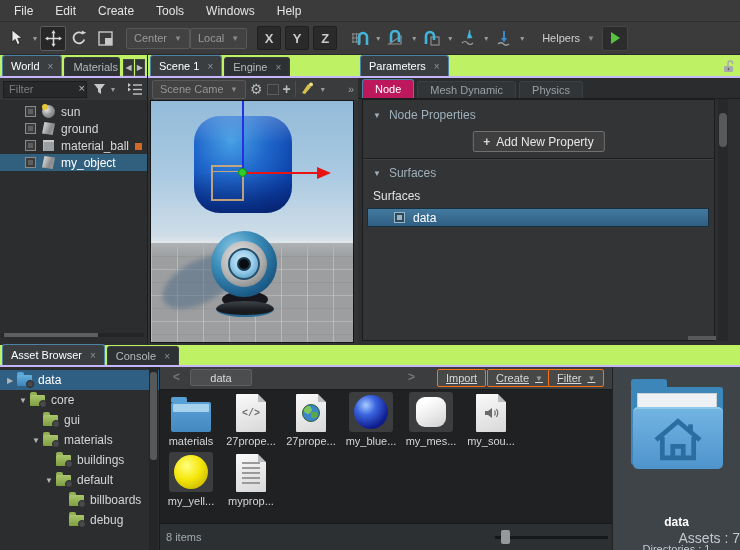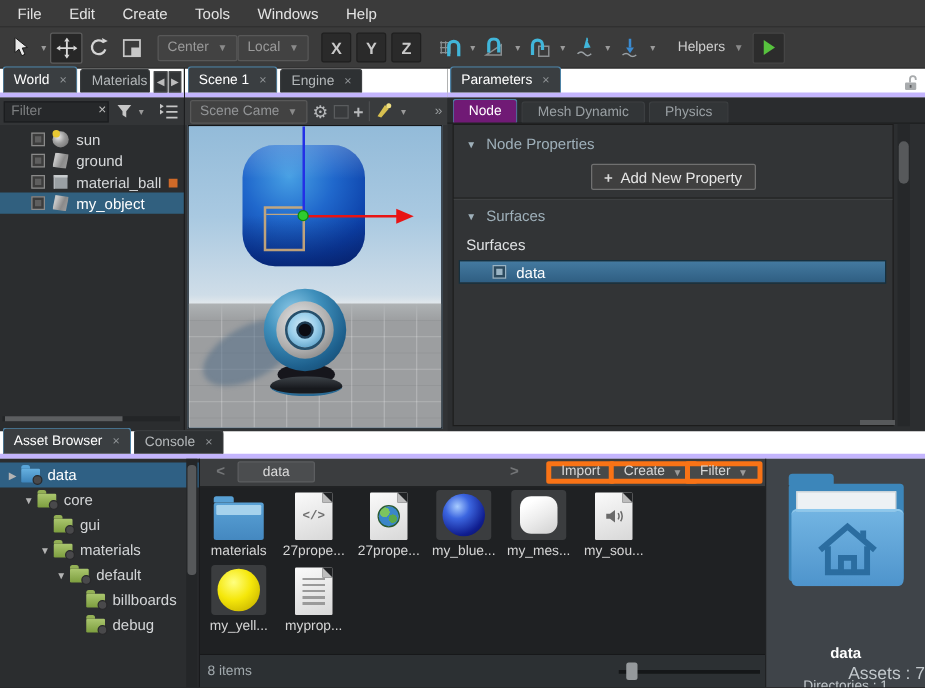--- a/index.html
+++ b/index.html
@@ -23,22 +23,22 @@
   .dd{height:19px;background:#424242;border:1px solid #585858;border-radius:2px;color:#9a9a9a;
       font-size:11px;display:flex;align-items:center;gap:7px;padding:0 7px;flex:none;}
   .dd .ddc{color:#8a8a8a;font-size:8px;}
   .dd.plain{background:none;border:none;color:#cfcfcf;}
   .axis-btn{width:24px;height:24px;background:#2a2a2a;border:1px solid #1f1f1f;color:#c9c9c9;
             font-size:13px;font-weight:bold;display:flex;align-items:center;justify-content:center;
             border-radius:2px;margin:0 2px;flex:none;box-sizing:border-box;}
   .play-tri{width:0;height:0;border-left:9px solid #57c23e;border-top:6px solid transparent;border-bottom:6px solid transparent;}
 
   
-  .tabbar{background:#ffffff;display:flex;align-items:flex-end;padding:2px 2px 0 2px;box-sizing:border-box;
-          border-bottom:4px solid #c4b5fd;}
+  .tabbar{background:#bef264;display:flex;align-items:flex-end;padding:2px 2px 0 2px;box-sizing:border-box;
+          border-bottom:2px solid #c4b5fd;}
   .tab{height:19px;display:flex;align-items:center;gap:8px;padding:0 8px;font-size:11px;color:#b4b8ba;
        background:#2e3133;border:1px solid #3a3d3f;border-bottom:none;border-radius:3px 3px 0 0;
        margin-right:2px;box-sizing:border-box;white-space:nowrap;overflow:hidden;flex:none;}
   .tab.active{background:#3a3e41;border-color:#4d82a5;color:#fff;height:21px;}
   .tx{color:#8f9396;font-size:10px;}
   .tabscroll{width:13px;height:17px;background:#333537;border:1px solid #424446;color:#bcbcbc;font-size:8px;
              display:flex;align-items:center;justify-content:center;margin-left:1px;box-sizing:border-box;}
 
   
   .world-panel{position:absolute;left:0;top:55px;width:148px;height:290px;background:#2b2d2f;border-right:1px solid #1c1d1f;box-sizing:border-box;}
@@ -109,21 +109,21 @@
   .stand2{position:absolute;left:65px;top:200px;width:58px;height:16px;border-radius:50%;
           background:linear-gradient(180deg,#3d4349 0%,#17191d 70%);border-bottom:2px solid #2a6a94;box-sizing:border-box;}
 
   
   .params-panel{position:absolute;left:358px;top:55px;width:382px;height:290px;background:#2c2e30;}
   .pp-tabs{position:absolute;left:0;top:0;width:100%;height:23px;}
   .pp-lock{position:absolute;right:6px;top:4px;}
   .pp-subtabs{position:absolute;left:0;top:23px;width:100%;height:21px;background:#2a2c2e;display:flex;align-items:flex-end;padding:2px 0 0 4px;box-sizing:border-box;border-bottom:1px solid #1d1e1f;}
   .subtab{height:17px;display:flex;align-items:center;padding:0 12px;font-size:11px;color:#9aa0a4;
           background:#323537;border:1px solid #3c3f41;border-bottom:none;border-radius:3px 3px 0 0;margin-right:3px;box-sizing:border-box;}
-  .subtab.active{background:#701a75;border-color:#4d82a5;color:#fff;height:19px;}
+  .subtab.active{background:#be185d;border-color:#4d82a5;color:#fff;height:19px;}
   .pp-content{position:absolute;left:4px;top:44px;width:353px;height:242px;background:#323436;border:1px solid #1c1c1c;box-sizing:border-box;}
   .sec-head{position:absolute;left:0;width:100%;height:22px;display:flex;align-items:center;gap:8px;padding-left:10px;
             box-sizing:border-box;color:#9fb0ba;font-size:12px;}
   .sec-arrow{font-size:8px;color:#9fb0ba;}
   .add-btn{position:absolute;left:50%;transform:translateX(-50%);top:31px;height:21px;background:#3f3f3f;
            border:1px solid #707070;border-radius:2px;color:#e6e6e6;font-size:12px;display:flex;align-items:center;
            gap:6px;padding:0 10px;box-sizing:border-box;white-space:nowrap;}
   .plus-sq{color:#d8d8d8;font-weight:bold;font-size:12px;}
   .sec-div{position:absolute;left:0;top:58px;width:100%;height:0;border-top:1px solid #1f1f1f;border-bottom:1px solid #3e4042;}
   .surf-label{position:absolute;left:10px;top:89px;font-size:12px;color:#e0e2e4;}
@@ -147,22 +147,22 @@
   .folder.blue{background:linear-gradient(180deg,#66b0e0,#3d84ba);}
   .folder.blue::before{content:"";position:absolute;top:-3px;left:0;width:7px;height:3px;border-radius:2px 2px 0 0;background:#58a4d8;}
   .folder::after{content:"";position:absolute;right:-2px;bottom:-2px;width:6px;height:6px;border-radius:50%;background:#49494b;border:1px solid #29292b;}
   .ab-tree-scroll{position:absolute;left:149px;top:22px;width:9px;height:183px;background:#242628;}
   .ab-tree-scroll .thumb{position:absolute;left:1px;top:5px;width:7px;height:88px;background:#56585a;border-radius:3px;}
 
   .ab-nav{position:absolute;left:160px;top:22px;width:452px;height:23px;background:#3b3d3f;border-bottom:1px solid #1a1b1d;box-sizing:border-box;}
   .nav-ar{position:absolute;top:3px;color:#737577;font-size:12px;font-weight:bold;}
   .crumb{position:absolute;left:30px;top:2px;width:62px;height:17px;background:#4b4d4f;border:1px solid #5c5e60;
          border-radius:2px;color:#dcdcdc;font-size:11px;display:flex;align-items:center;justify-content:center;box-sizing:border-box;}
-  .nav-btn{position:absolute;top:2px;height:18px;background:#474949;border:4px solid #f97316;border-radius:2px;
-           color:#d8d8d8;font-size:11px;display:flex;align-items:flex-end;justify-content:center;gap:6px;padding:0 8px;box-sizing:border-box;}
+  .nav-btn{position:absolute;top:2px;height:18px;background:#474949;border:1px solid #f97316;border-radius:2px;
+           color:#d8d8d8;font-size:11px;display:flex;align-items:center;justify-content:center;gap:6px;padding:0 8px;box-sizing:border-box;text-decoration:underline;}
   .ab-grid{position:absolute;left:160px;top:45px;width:452px;height:133px;background:#1f2123;}
   .cell{position:absolute;width:58px;text-align:center;}
   .thumb{height:40px;display:flex;align-items:flex-end;justify-content:center;}
   .lbl{margin-top:3px;font-size:11px;color:#d6d6d6;white-space:nowrap;}
   .thumb-folder{width:40px;height:30px;background:linear-gradient(180deg,#5aa2d6 0%,#4488c0 100%);border-radius:2px;position:relative;}
   .thumb-folder::before{content:"";position:absolute;top:-5px;left:0;width:16px;height:5px;background:#58a0d4;border-radius:2px 2px 0 0;}
   .thumb-folder::after{content:"";position:absolute;top:2px;left:2px;right:2px;height:8px;background:#a6d2ec;border-radius:1px;}
   .thumb-file{width:30px;height:38px;background:linear-gradient(160deg,#fafafa,#d8d8d8);border-radius:1px;position:relative;
               display:flex;align-items:center;justify-content:center;}
   .thumb-file::before{content:"";position:absolute;top:0;right:0;border-top:8px solid #1f2123;border-left:8px solid #bdbdbd;}
@@ -503,20 +503,24 @@
       </div>
       <div class="at-row" style="padding-left:42px;">
         <span class="folder green"></span>
         <span>gui</span>
       </div>
       <div class="at-row" style="padding-left:30px;">
         <span class="at-arrow">▼</span>
         <span class="folder green"></span>
         <span>materials</span>
       </div>
+      <div class="at-row" style="padding-left:55px;">
+        <span class="folder green"></span>
+        <span>buildings</span>
+      </div>
       <div class="at-row" style="padding-left:43px;">
         <span class="at-arrow">▼</span>
         <span class="folder green"></span>
         <span>default</span>
       </div>
       <div class="at-row" style="padding-left:68px;">
         <span class="folder green"></span>
         <span>billboards</span>
       </div>
       <div class="at-row" style="padding-left:68px;">

